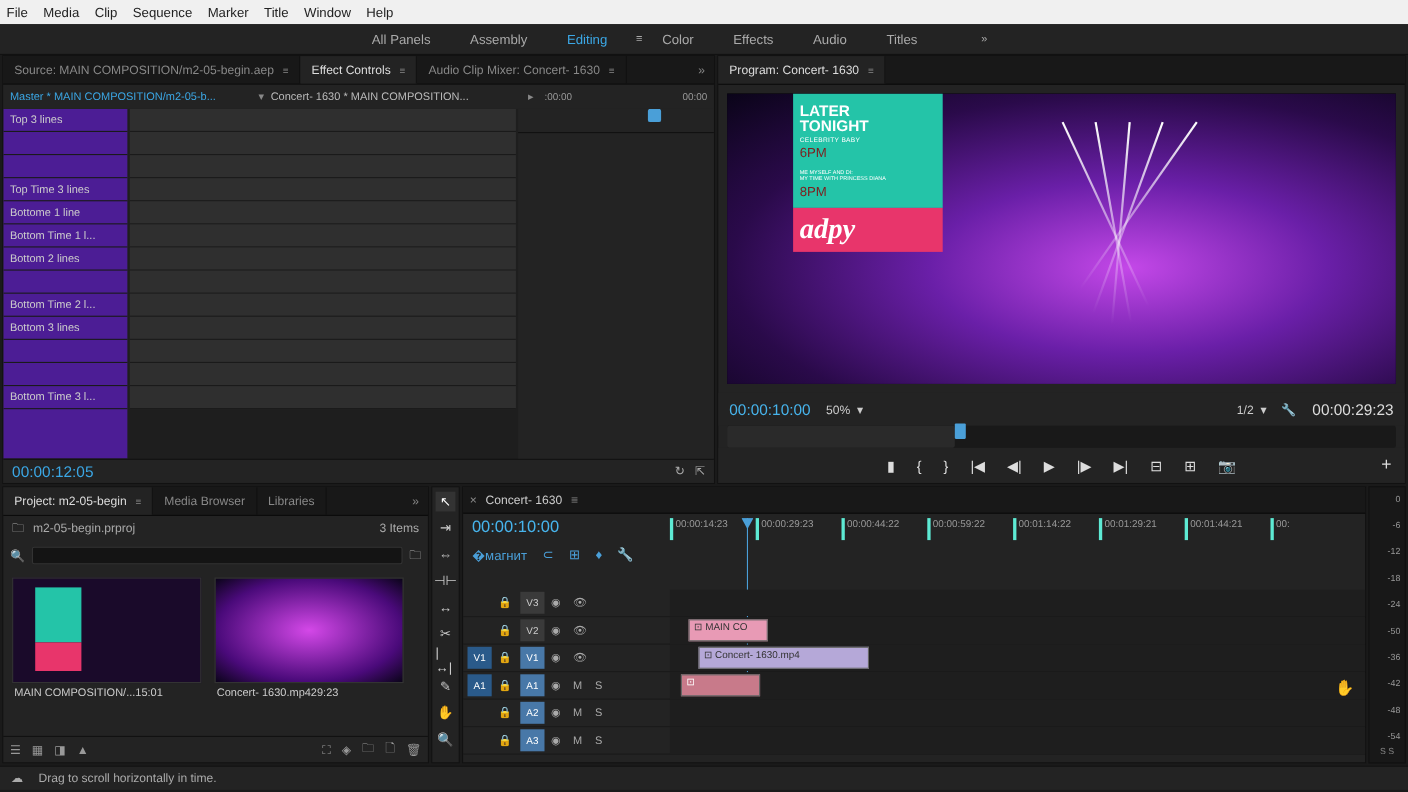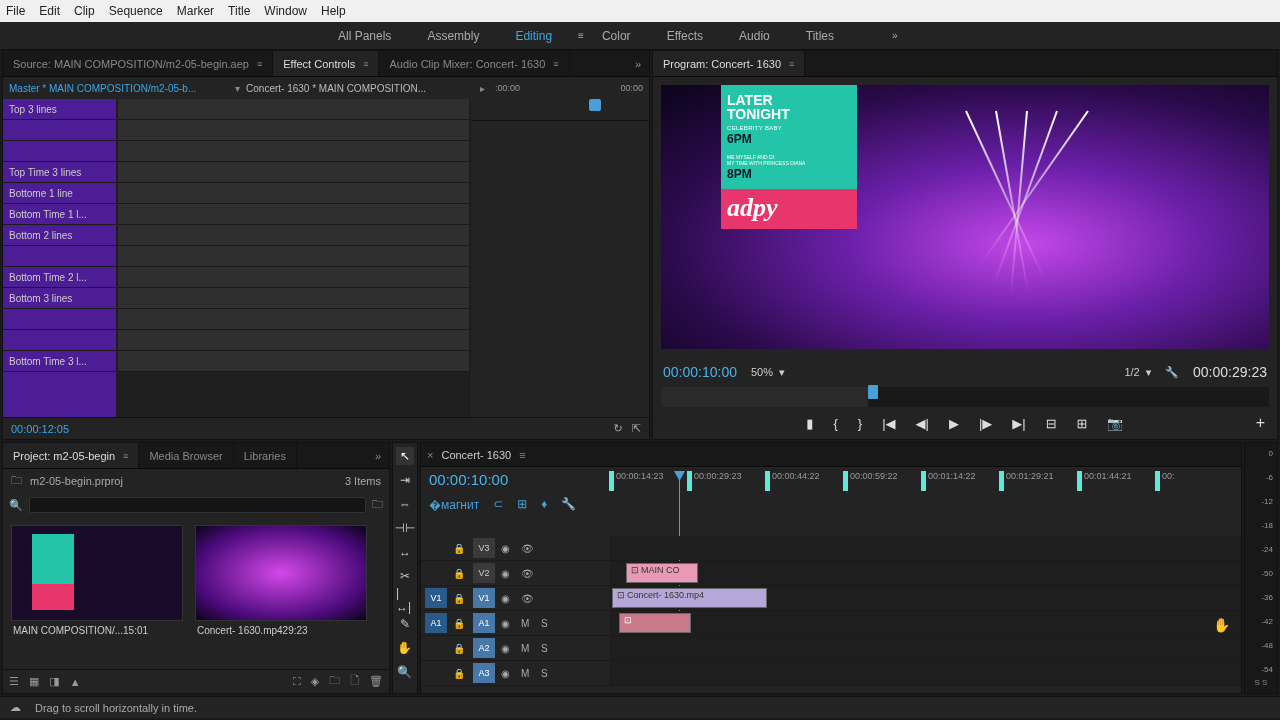--- a/index.html
+++ b/index.html
@@ -25,36 +25,36 @@
 .eff-time-head{width:160px;display:flex;justify-content:space-between;font-size:9px;color:#999;padding:0 6px}
 .eff-body{flex:1;display:flex;overflow:hidden}
 .eff-left{flex:0 0 113px;background:#4c1d95}
 .eff-prop{height:21px;display:flex;align-items:center;padding:0 6px;color:#ccc;font-size:10px;overflow:hidden;white-space:nowrap;text-overflow:ellipsis;border-bottom:1px solid #1a1a1a}
 .eff-mid{flex:0 0 355px;background:#1e1e1e}
 .eff-bar{height:21px;background:#2f2f2f;border-bottom:1px solid #1a1a1a;margin:0 2px}
 .eff-right{flex:1;background:#232323;position:relative}
 .eff-ruler{height:22px;border-bottom:1px solid #111;position:relative}
 .eff-playhead{position:absolute;top:0;width:12px;height:12px;background:#4a9fd8;left:118px;border-radius:2px}
 .eff-footer{height:22px;display:flex;align-items:center;justify-content:space-between;padding:0 8px;background:#232323;border-top:1px solid #111}
-.eff-tc{color:#3ba7e5;font-size:11px}
+.eff-tc{color:#3ba7e5;font-size:14px}
 .program-panel{flex:1}
 .prog-view{flex:1;background:#000;position:relative;margin:8px;display:flex;align-items:center;justify-content:center;overflow:hidden}
 .concert-bg{position:absolute;inset:0;background:radial-gradient(ellipse at 60% 60%,#c448e8 0%,#6a1fa8 35%,#2a0a4a 70%,#0a0418 100%)}
 .beam{position:absolute;top:10%;width:2px;height:70%;background:linear-gradient(#fff,transparent);transform-origin:top center}
 .beam.b1{left:50%;transform:rotate(-25deg)}
 .beam.b2{left:55%;transform:rotate(-10deg)}
 .beam.b3{left:60%;transform:rotate(5deg)}
 .beam.b4{left:65%;transform:rotate(20deg)}
 .beam.b5{left:70%;transform:rotate(35deg)}
 .overlay-card{position:absolute;left:60px;top:0;width:136px}
 .card-teal{background:#24c4a8;padding:8px 6px;color:#fff}
 .card-teal .t1{font-size:14px;font-weight:bold;line-height:1}
 .card-teal .t2{font-size:14px;font-weight:bold;line-height:1}
 .card-teal .sub{font-size:6px;margin-top:4px;letter-spacing:0.3px}
-.card-teal .time{font-size:12px;font-weight:bold;color:#0f172a;margin-top:1px}
+.card-teal .time{font-size:12px;font-weight:normal;color:#7f1d1d;margin-top:1px}
 .card-teal .sub2{font-size:5px;margin-top:8px;line-height:1.2}
 .card-pink{background:#e8356b;color:#fff;padding:4px 6px;height:40px;overflow:hidden}
 .card-pink .logo{font-family:Georgia,serif;font-style:italic;font-size:26px;font-weight:bold}
 .prog-ctrl{height:30px;display:flex;align-items:center;padding:0 10px;background:#232323;gap:14px}
 .prog-tc{color:#47b4ec;font-size:14px;flex:0 0 auto}
 .prog-zoom{color:#ccc;font-size:11px}
 .prog-ctrl .flex{flex:1}
 .prog-dur{color:#ddd;font-size:14px}
 .prog-scrubber{height:20px;background:#191919;position:relative;margin:0 8px;border-radius:2px}
 .prog-scrub-fill{position:absolute;height:100%;background:#2a2a2a;width:34%;border-radius:2px}
@@ -78,49 +78,49 @@
 .thumb-label{display:flex;justify-content:flex-start;padding:4px 2px;font-size:10px;color:#ccc}
 .proj-footer{height:24px;display:flex;align-items:center;padding:0 6px;gap:10px;color:#999;border-top:1px solid #111}
 .tools-col{flex:0 0 26px;background:#232323;display:flex;flex-direction:column;align-items:center;padding-top:4px;gap:6px}
 .tool{width:18px;height:18px;display:flex;align-items:center;justify-content:center;color:#ccc;font-size:12px;cursor:pointer}
 .tool.active{background:#333;color:#fff}
 .timeline-panel{flex:1;display:flex;flex-direction:column;position:relative}
 .tl-header{height:24px;display:flex;align-items:center;padding:0 6px;gap:8px;background:#181818}
 .tl-tc{color:#47b4ec;font-size:15px;padding:4px 8px}
 .tl-toolbar{height:24px;display:flex;align-items:center;padding:0 8px;gap:14px;color:#4a9fd8;font-size:12px}
 .tl-ruler{position:absolute;left:188px;right:8px;top:28px;height:20px;font-size:9px;color:#999;display:flex}
-.tl-ruler span{flex:1;border-left:5px solid #5eead4;padding-left:2px}
+.tl-ruler span{flex:1;border-left:3px solid #5eead4;padding-left:2px}
 .tl-playhead{position:absolute;left:258px;top:28px;width:1px;height:160px;background:#4a9fd8}
 .tl-playhead::before{content:"";position:absolute;top:0;left:-5px;width:11px;height:10px;background:#4a9fd8;clip-path:polygon(0 0,100% 0,50% 100%)}
 .tl-tracks{flex:1;display:flex;flex-direction:column;margin-top:20px}
 .track{height:25px;display:flex;align-items:center;border-bottom:1px solid #1a1a1a}
 .track-head{flex:0 0 188px;display:flex;align-items:center;gap:6px;padding:0 4px;font-size:9px;color:#ccc}
 .track-src{width:22px;height:20px;background:#2a5a8a;display:flex;align-items:center;justify-content:center;font-size:9px;color:#fff}
 .track-src.a{background:#2a5a8a}
 .track-tgt{width:22px;height:20px;background:#3a3a3a;display:flex;align-items:center;justify-content:center;font-size:9px;color:#ccc}
 .track-tgt.on{background:#4878a8;color:#fff}
 .track-lock{width:14px;color:#888;font-size:10px}
 .track-toggle{width:14px;color:#aaa;font-size:10px}
 .track-body{flex:1;position:relative;height:100%;background:#1e1e1e}
 .clip{position:absolute;height:20px;top:2px;border:1px solid #666;font-size:9px;padding:1px 4px;overflow:hidden;white-space:nowrap;color:#333}
 .clip.pink{background:#e89ab5;left:17px;width:72px}
-.clip.lav{background:#b5a8d8;left:3px;width:155px}
+.clip.lav{background:#b5a8d8;left:26px;width:155px}
 .clip.audio{background:#c87a8a;left:10px;width:72px;color:#fff}
 .audio-meter{flex:0 0 34px;background:#181818;display:flex;flex-direction:column;align-items:center;padding:6px 2px;font-size:8px;color:#999;gap:4px}
 .audio-meter .scale{flex:1;display:flex;flex-direction:column;justify-content:space-between;align-items:flex-end;width:100%;padding-right:2px}
 .audio-meter .ss{font-size:8px;color:#888}
 .status-bar{height:22px;background:#232323;display:flex;align-items:center;padding:0 10px;gap:14px;color:#aaa;font-size:11px;border-top:1px solid #111}
 .icon-sm{font-size:11px;color:#aaa}
 </style>
 </head>
 <body>
 
 <div class="menubar">
   <span>File</span>
-  <span>Edit</span>
+  <span>Media</span>
   <span>Clip</span>
   <span>Sequence</span>
   <span>Marker</span>
   <span>Title</span>
   <span>Window</span>
   <span>Help</span>
 </div>
 
 <div class="workspace-bar">
   <div class="spacer"></div>

